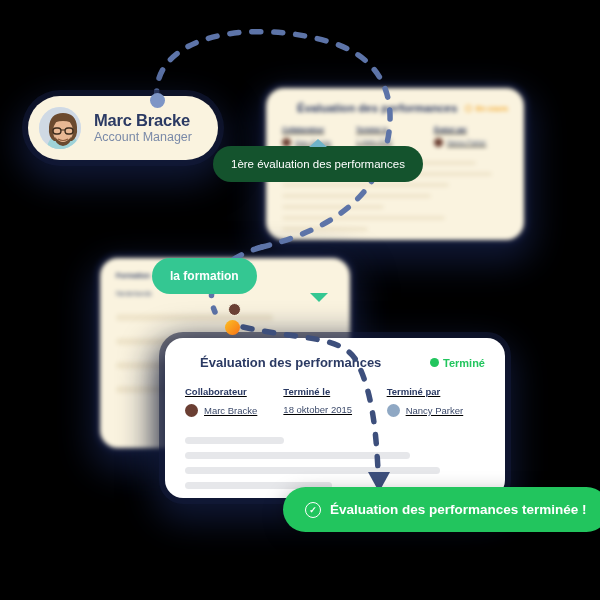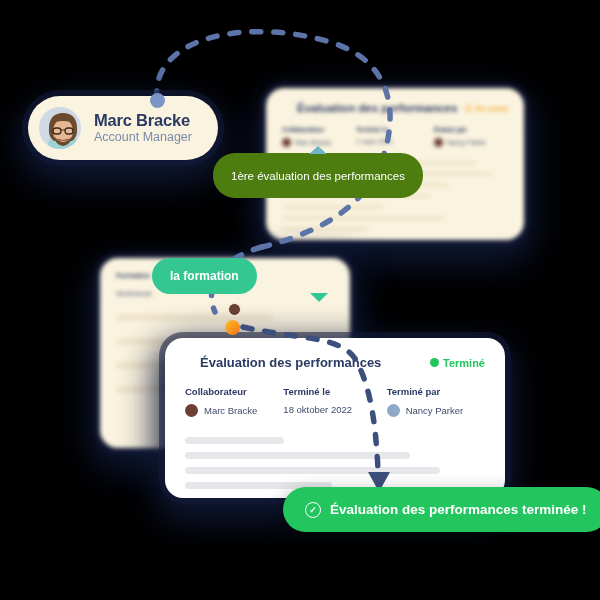--- a/index.html
+++ b/index.html
@@ -81,21 +81,21 @@
     width: 7px; height: 7px; border-radius: 50%;
     border: 1.6px solid currentColor;
   }
   .badge.pending { color: #f5a623; }
   .badge.done { color: #22c55e; font-size: 11px; padding-left: 44px; }
   .badge.done .dot { width: 9px; height: 9px; border-radius: 50%; background: #22c55e; }
 
   .ev-meta {
     display: flex; margin-top: 12px;
   }
-  .ev-col { flex: 1; }
+  .ev-col { flex: 1; text-decoration: underline; }
   .ev-col.c2 { flex: 1.05; }
   .ev-label { font-size: 6.5px; font-weight: bold; color: #2b3a63; }
   .ev-value {
     display: flex; align-items: center; gap: 4px;
     font-size: 6.5px; color: #4a5878; margin-top: 5px;
   }
   .mini-av {
     width: 9px; height: 9px; border-radius: 50%;
     background: #6b3f33; flex: 0 0 9px;
   }
@@ -145,23 +145,23 @@
     border-right: 9px solid transparent;
   }
   .tip .tail-down {
     position: absolute; bottom: -8px;
     width: 0; height: 0;
     border-left: 9px solid transparent;
     border-right: 9px solid transparent;
   }
 
   #tip-teal {
-    left: 213px; top: 153px;
-    height: 45px; padding: 0 18px;
-    background: #4d7c0f;
+    left: 213px; top: 146px;
+    height: 36px; padding: 0 18px;
+    background: #14532d;
     font-size: 11.5px;
   }
   #tip-teal .tail { left: 96px; border-bottom: 8px solid #6fb3c8; }
 
   #tip-green {
     left: 152px; top: 258px;
     height: 36px; padding: 0 18px;
     background: #34c792;
     font-size: 12px;
     border-radius: 20px;
@@ -307,21 +307,21 @@
         <div class="ev-col">
           <div class="ev-label">Collaborateur</div>
           <div class="ev-value">
             <span class="mini-av"></span>
             <span>Marc Bracke</span>
           </div>
         </div>
         <div class="ev-col c2">
           <div class="ev-label">Terminé le</div>
           <div class="ev-value">
-            <span>18 oktober 2022</span>
+            <span>18 oktober 2015</span>
           </div>
         </div>
         <div class="ev-col">
           <div class="ev-label">Terminé par</div>
           <div class="ev-value">
             <span class="mini-av n"></span>
             <span>Nancy Parker</span>
           </div>
         </div>
       </div>

